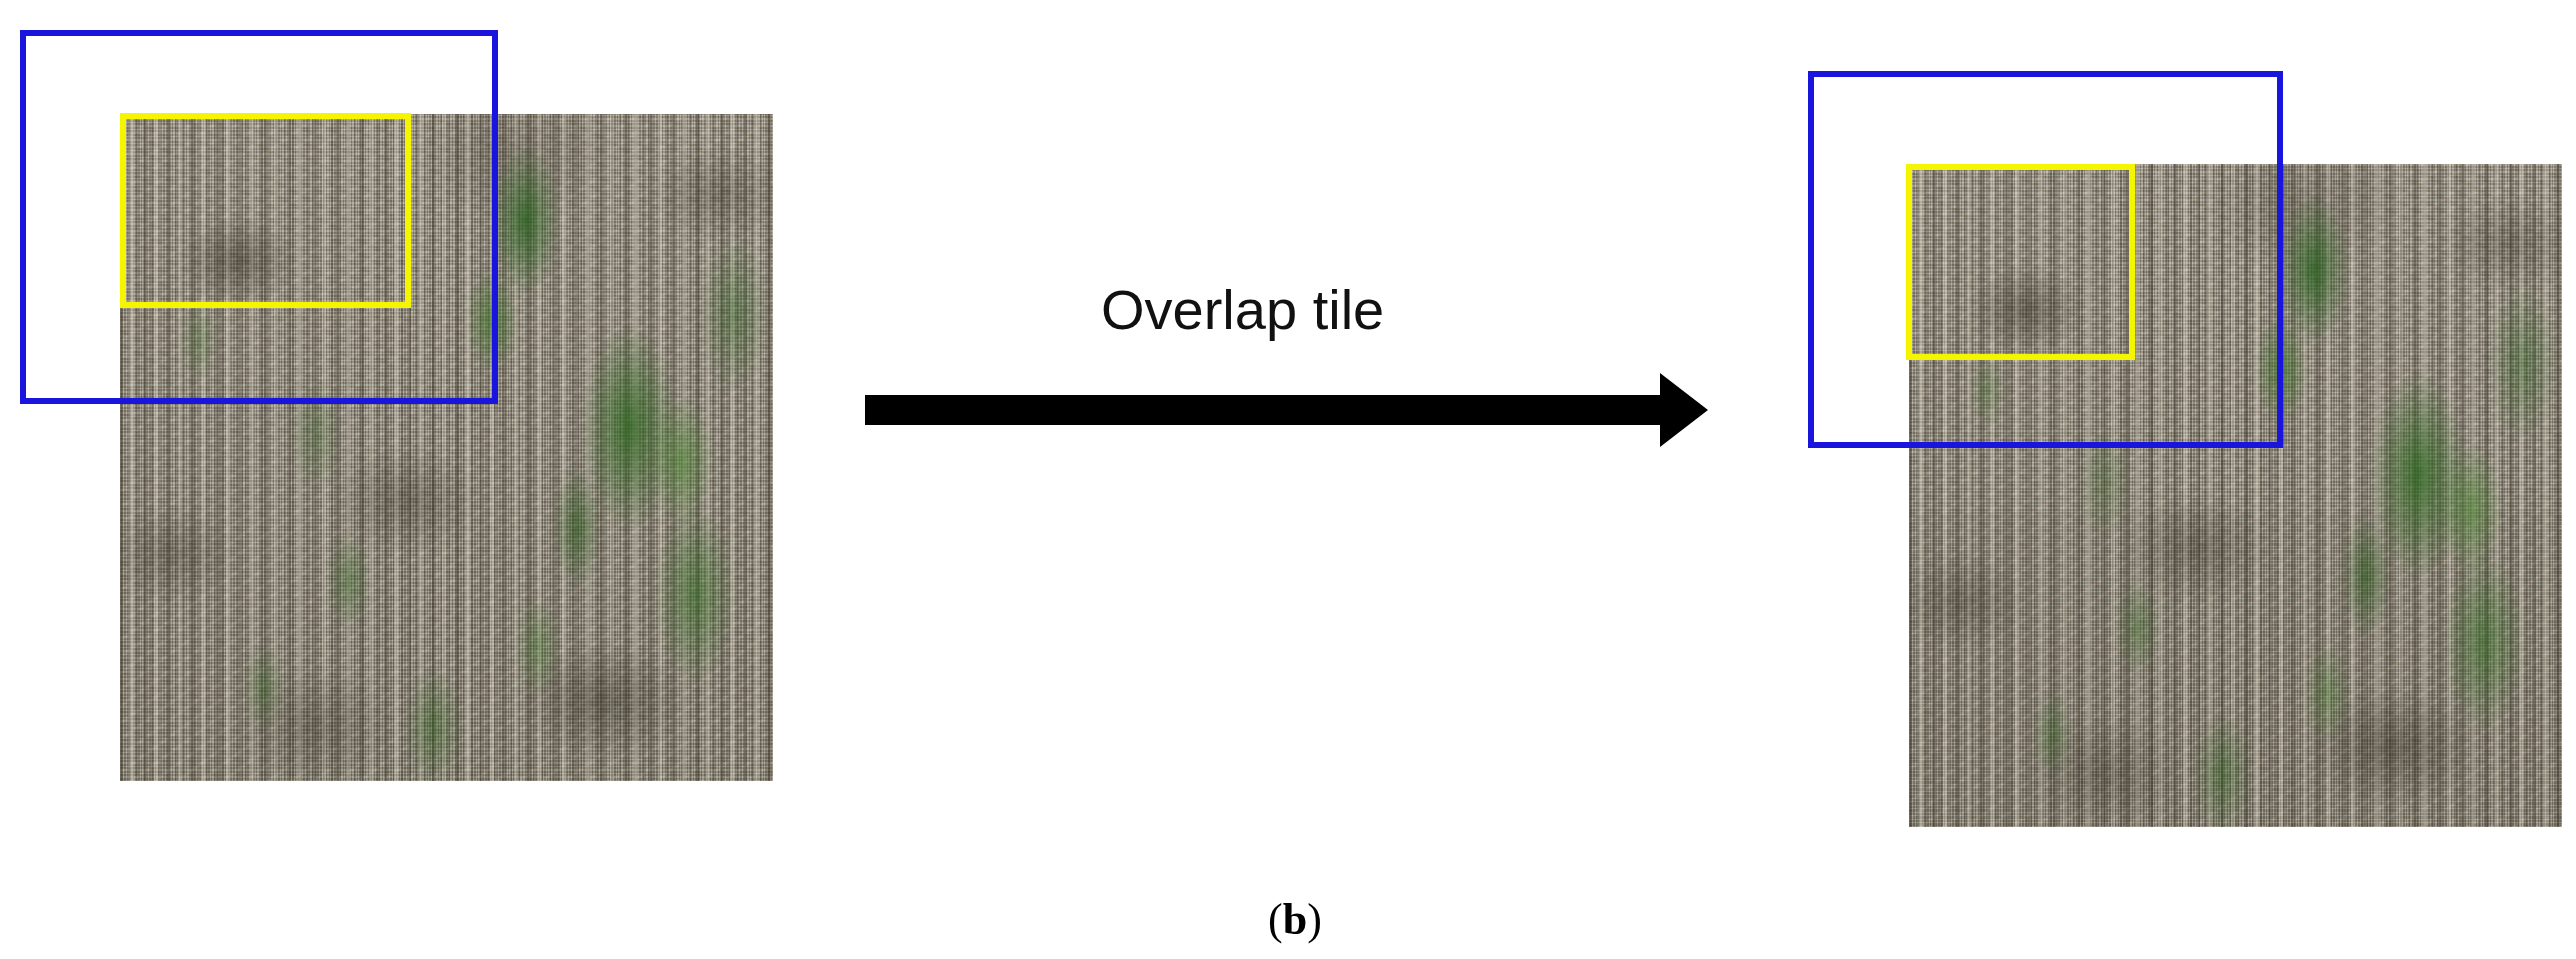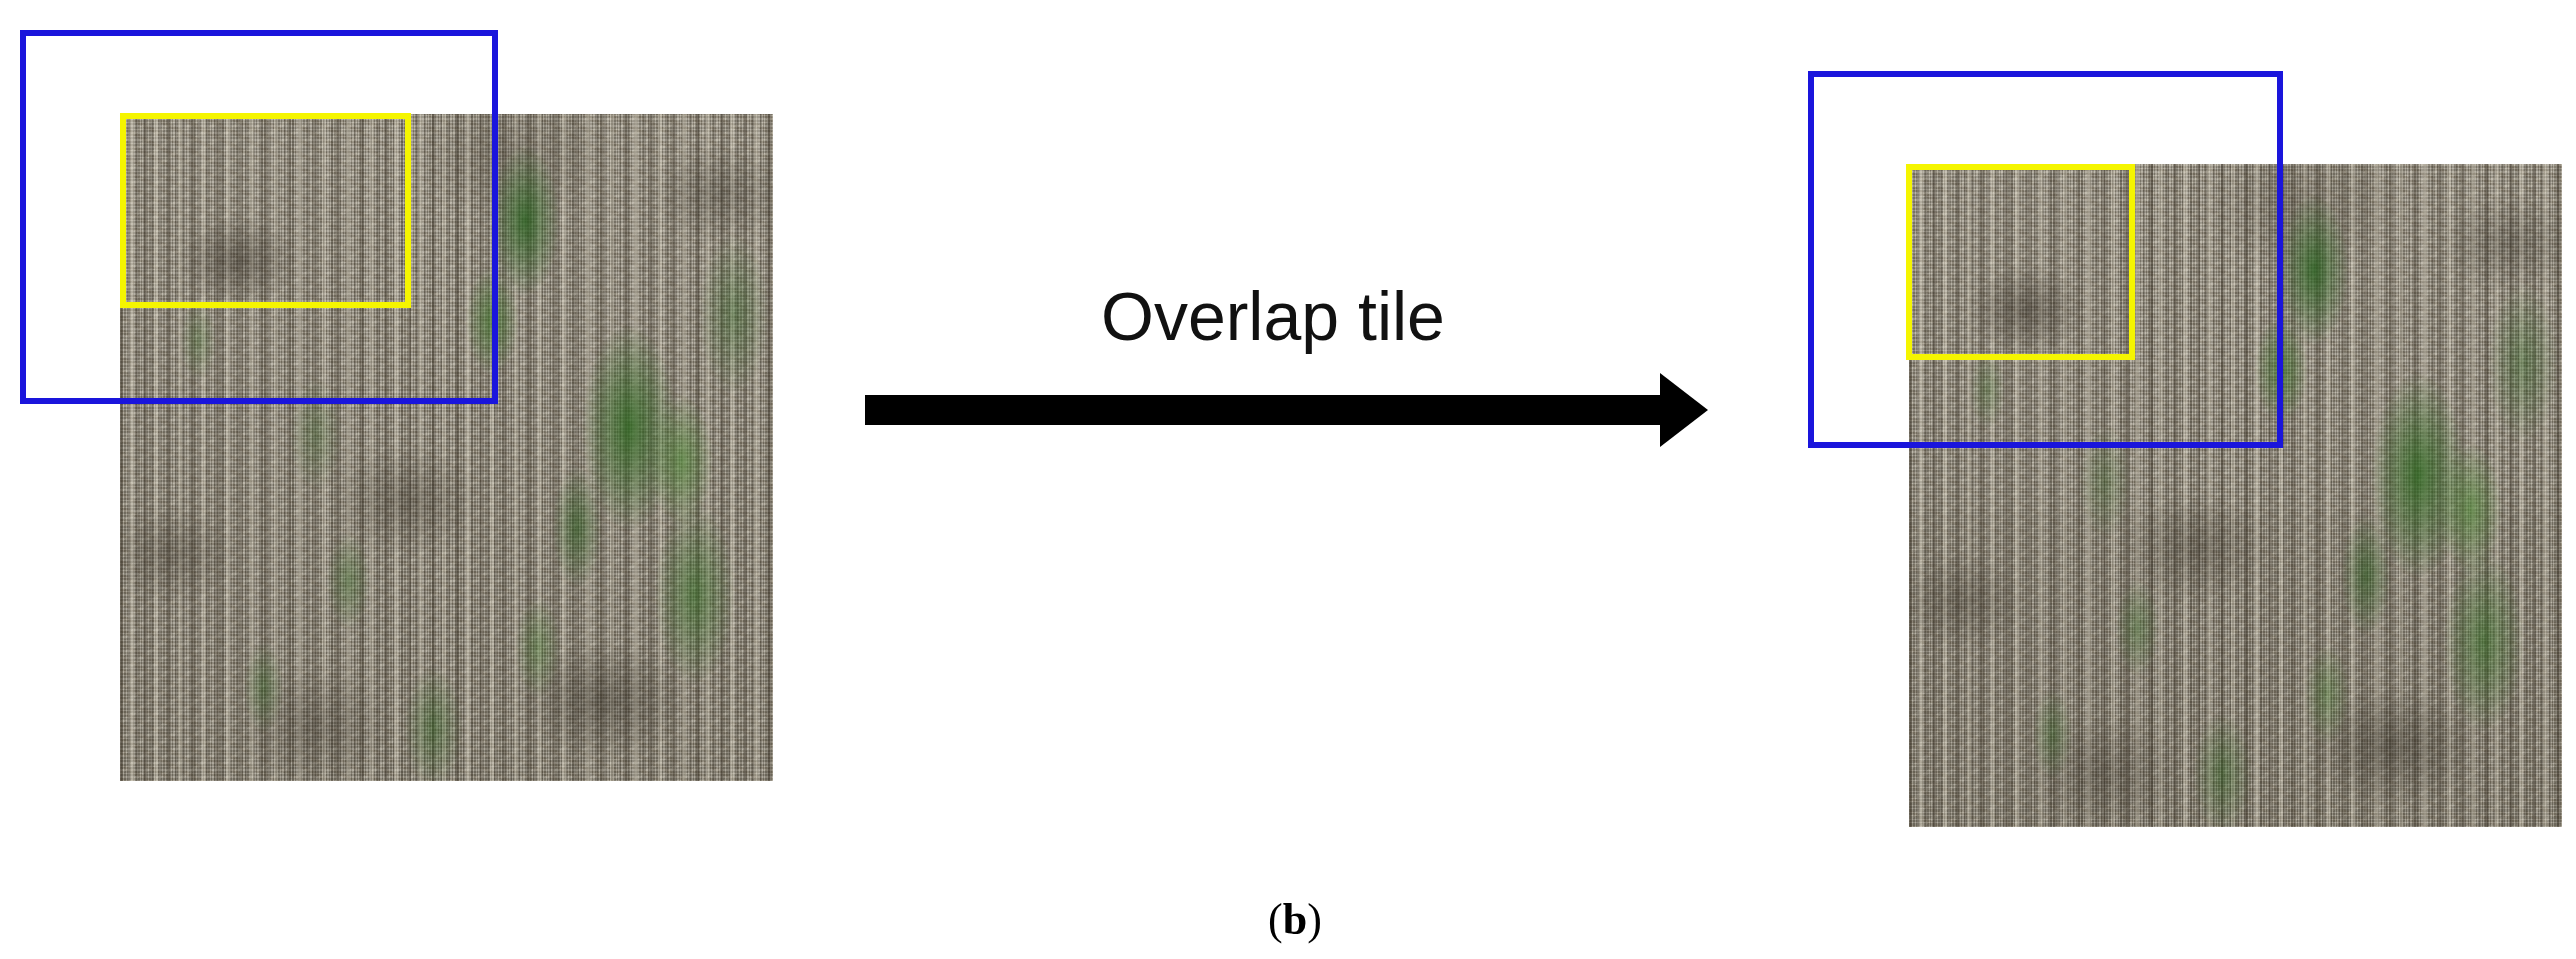--- a/index.html
+++ b/index.html
@@ -92,21 +92,21 @@
     border-top:37px solid transparent;
     border-bottom:37px solid transparent;
     border-left:48px solid #000000;
   }
 
   
   .overlap-label{
     position:absolute;
     color:#111111;
     font-family:"Liberation Sans", sans-serif;
-    font-size:68px;
+    font-size:56px;
     font-weight:400;
     line-height:1;
     white-space:nowrap;
   }
   .panel-label{
     position:absolute;
     color:#000000;
     font-family:"Liberation Serif", serif;
     font-size:44px;
     line-height:1;

